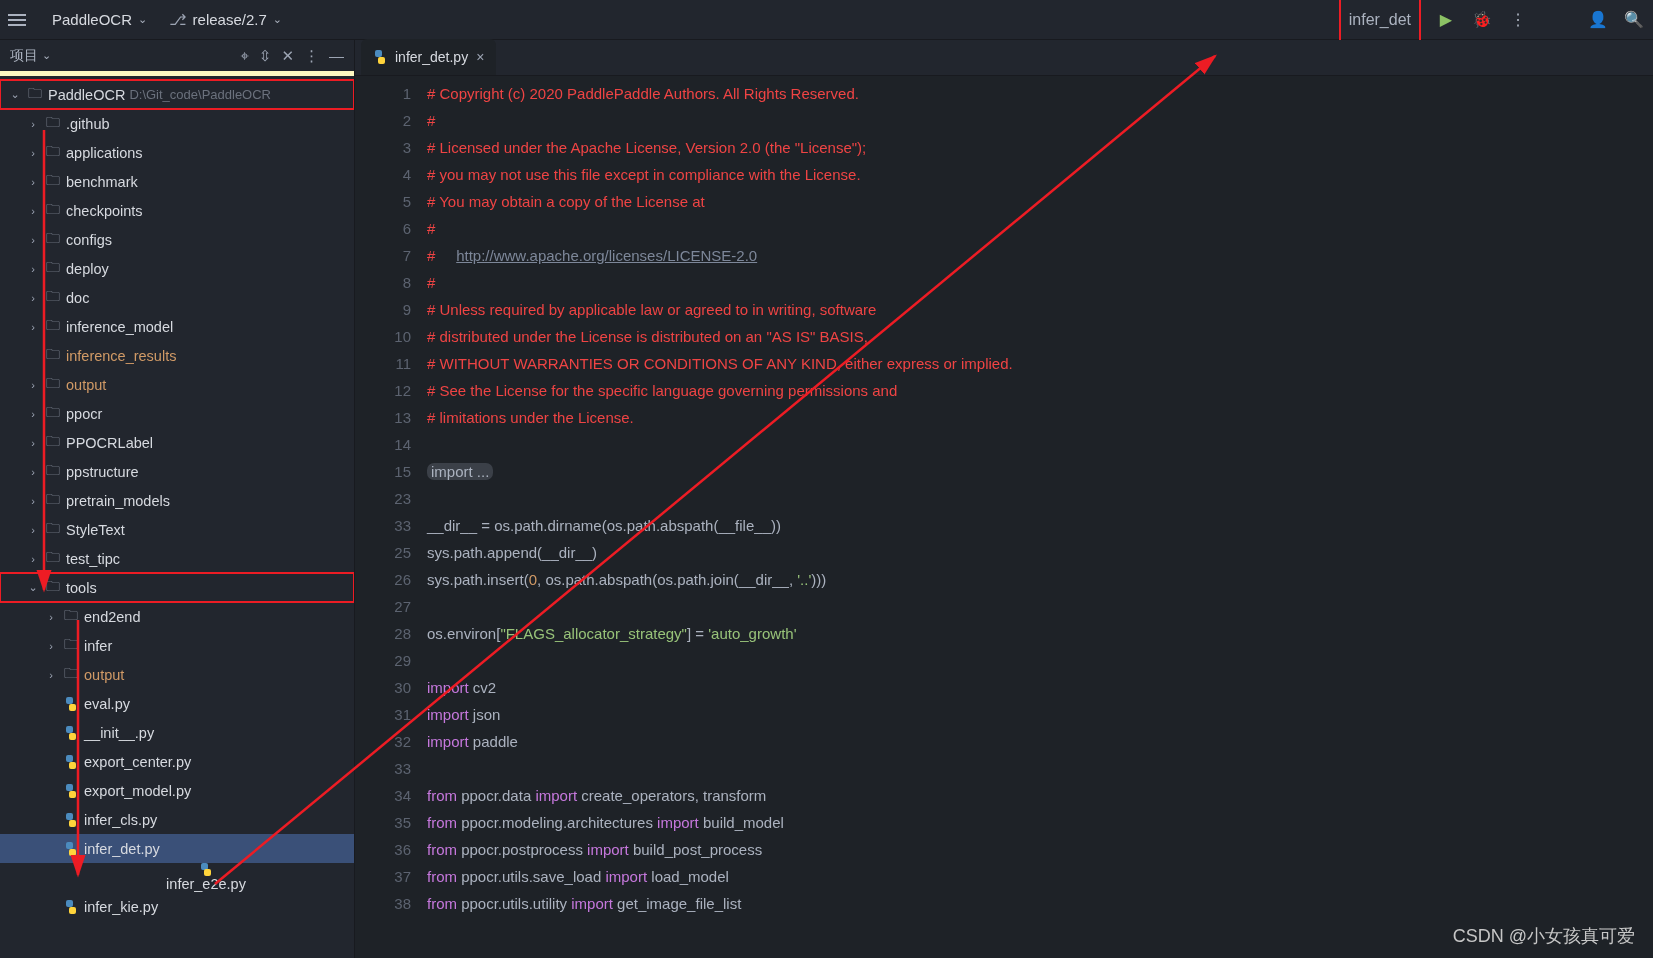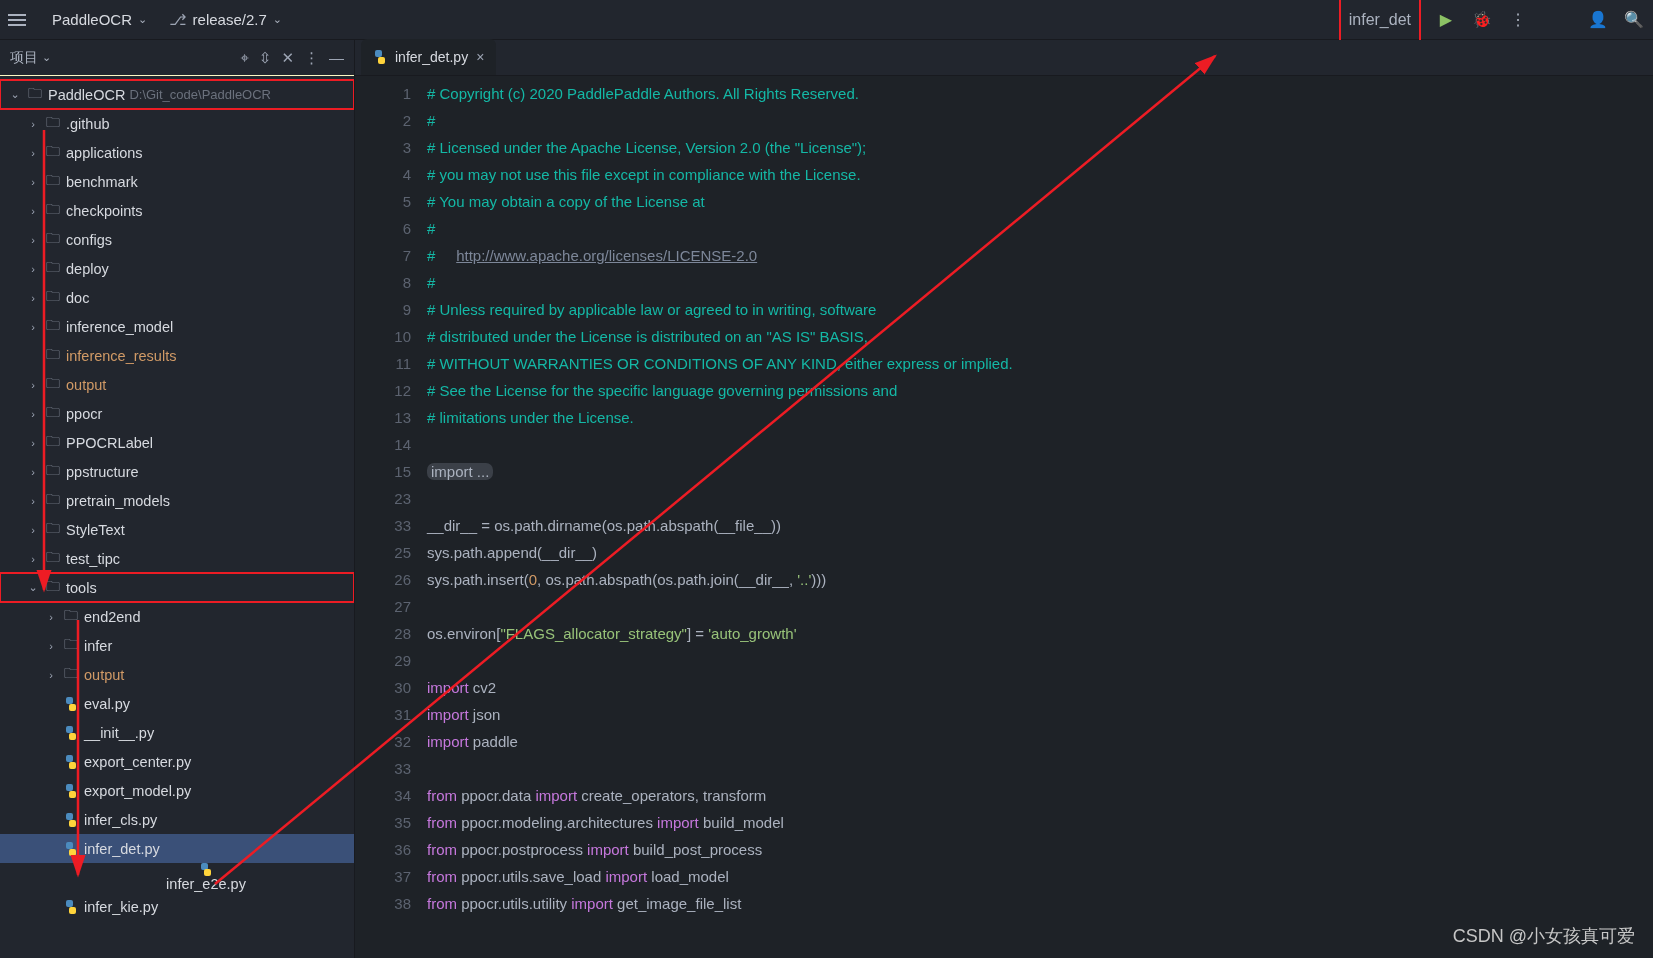--- a/index.html
+++ b/index.html
@@ -14,40 +14,40 @@
 .runcfg{border:2px solid #ed1c24;display:flex;align-items:center;gap:14px;padding:2px 8px;border-radius:4px;flex-direction:column;}
 .pylogo{display:inline-block;width:14px;height:14px;position:relative;}
 .pylogo::before,.pylogo::after{content:"";position:absolute;width:7px;height:7px;border-radius:2px;}
 .pylogo::before{background:#4B8BBE;top:0;left:2px;}
 .pylogo::after{background:#FFD43B;bottom:0;right:2px;}
 .icon-btn{width:22px;height:22px;display:flex;align-items:center;justify-content:center;color:#abb2bf;font-size:16px;}
 .play{color:#8cc265;}
 .bug{color:#8cc265;}
 .main{display:flex;height:calc(100% - 40px);}
 .sidebar{width:355px;background:#22262e;display:flex;flex-direction:column;border-right:1px solid #181a1f;position:relative;}
-.side-header{height:36px;display:flex;align-items:center;padding:0 10px;font-size:14px;color:#abb2bf;border-bottom:1px solid #fef9c3;}
+.side-header{height:36px;display:flex;align-items:center;padding:0 10px;font-size:14px;color:#abb2bf;border-bottom:5px solid #fef9c3;}
 .side-header .sh-right{margin-left:auto;display:flex;gap:10px;align-items:center;color:#9da5b4;font-size:15px;}
 .tree{flex:1;overflow-y:auto;font-size:14.5px;padding-top:4px;position:relative;}
 .tree .row{display:flex;align-items:center;height:29px;white-space:nowrap;cursor:default;}
 .tree .row.sel{background:#3a5078;color:#fff;}
 .tree .tw{width:14px;text-align:center;font-size:11px;color:#9da5b4;}
 .fld{color:#9da5b4;margin:0 6px;font-size:14px;}
 .fname{color:#d7dae0;}
 .fname.orange{color:#d19a66;}
 .rootpath{color:#6b717d;font-size:13px;margin-left:4px;}
 .box-red{outline:2px solid #ed1c24;outline-offset:-1px;}
 .editor{flex:1;display:flex;flex-direction:column;background:#1e2227;position:relative;}
 .tabs{height:36px;display:flex;align-items:flex-end;background:#22262e;border-bottom:1px solid #181a1f;padding-left:6px;}
 .tab{height:36px;display:flex;align-items:center;gap:8px;padding:0 12px;background:#1e2227;color:#d7dae0;font-size:14px;border-top-left-radius:6px;border-top-right-radius:6px;}
 .tab .close{color:#9da5b4;font-size:14px;}
 .code{flex:1;display:flex;overflow:hidden;font-family:"JetBrains Mono","Consolas",monospace;font-size:15px;line-height:27px;}
 .gutter{width:72px;background:#1e2227;color:#5c6370;text-align:right;padding-right:16px;padding-top:4px;}
 .codebody{flex:1;padding-top:4px;white-space:pre;color:#abb2bf;position:relative;}
 .codebody .ln{height:27px;}
-.c-cmt{color:#14b8a6;}
+.c-cmt{color:#ef4444;}
 .c-kw{color:#c678dd;}
 .c-str{color:#98c379;}
 .c-num{color:#d19a66;}
 .c-lnk{color:#7d8799;text-decoration:underline;}
 .c-fold{background:#3b4048;color:#abb2bf;padding:0 4px;border-radius:7px;}
 .watermark{position:absolute;right:18px;bottom:10px;color:#c6c6c6;font-size:18px;z-index:50;}
 svg.arrows{position:absolute;top:0;left:0;width:1653px;height:958px;pointer-events:none;z-index:40;}
 .tree::-webkit-scrollbar{width:8px;}
 .tree::-webkit-scrollbar-thumb{background:#4b5363;border-radius:4px;}
 </style>

